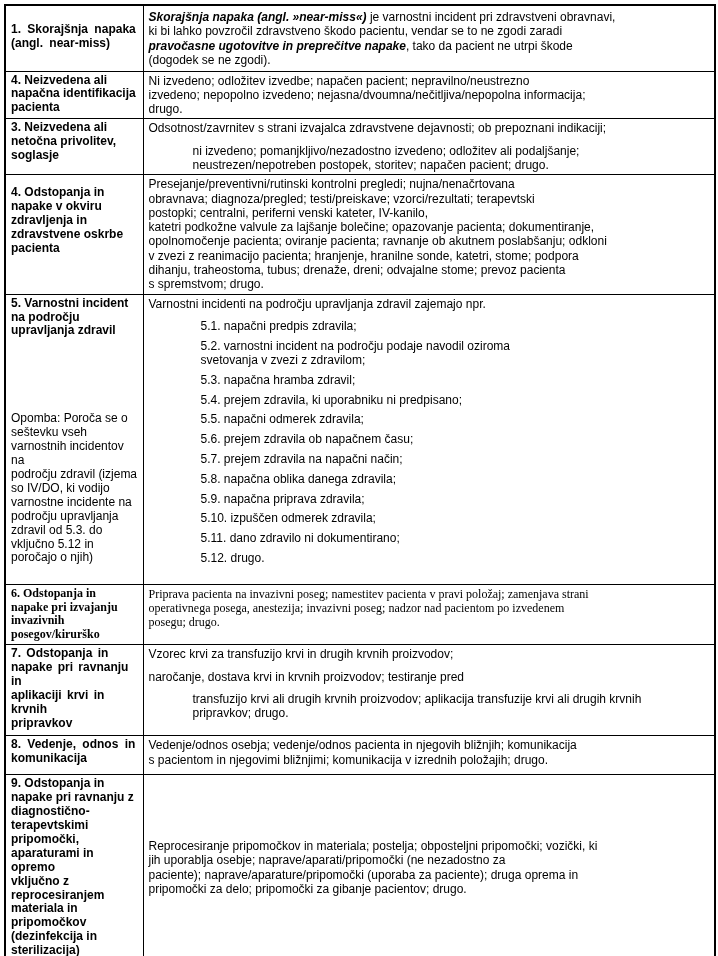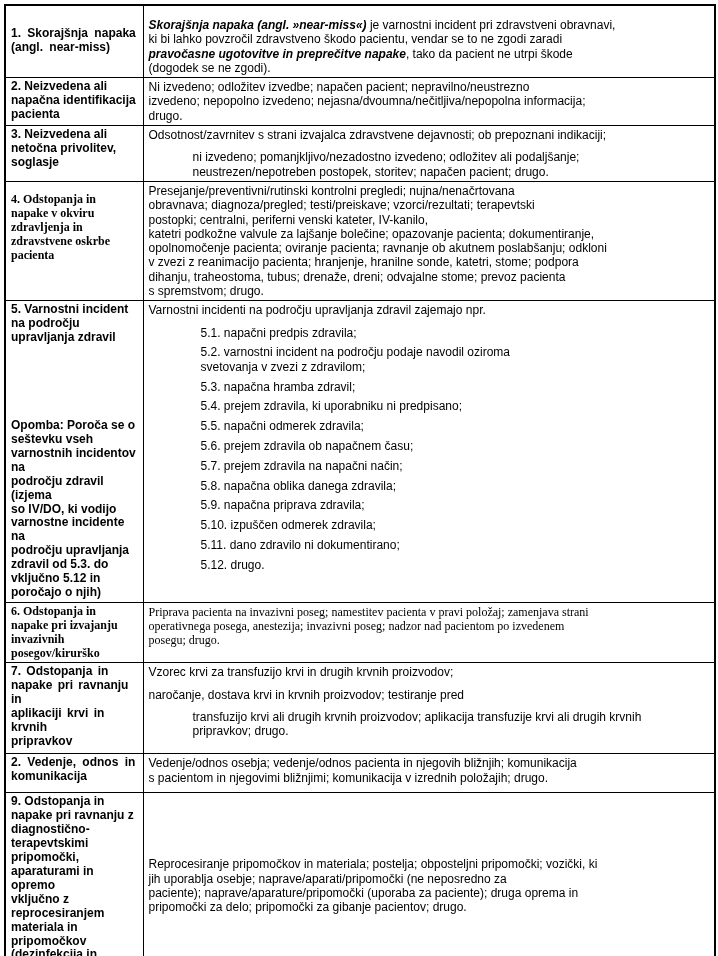--- a/index.html
+++ b/index.html
@@ -37,41 +37,41 @@
     font-weight: bold;
     font-size: 12px;
     line-height: 13.9px;
   }
   td.rc {
     font-size: 12px;
     line-height: 14.3px;
   }
   .t { white-space: pre-line; }
   .bi { font-weight: bold; font-style: italic; }
-  .note { font-weight: bold; margin-top: 74px; }
+  .note { font-weight: normal; margin-top: 74px; }
   .para { margin-bottom: 8px; }
   .para:last-child { margin-bottom: 0; margin-left: 44px; }
   .med-items { margin-left: 52px; margin-top: 8px; }
   .mi { margin-bottom: 5.5px; }
   .ws3 { word-spacing: 3px; }
   .ws2 { word-spacing: 2px; }
 
   tr.r1  { height: 66px; }
   tr.r2  { height: 40px; }
   tr.r3  { height: 55px; padding-left: 48px; }
   tr.r4  { height: 119px; }
   tr.r5  { height: 290px; }
   tr.r6  { height: 46px; font-family: Liberation Serif, serif; }
   tr.r7  { height: 91px; padding-left: 25px; }
   tr.r8  { height: 39px; }
   tr.r9  { height: 164px; }
 
   tr.r1 td.lc { vertical-align: middle; padding-top: 0; }
-  tr.r1 td.rc { padding-top: 12px; }
-  tr.r4 td.lc { padding-top: 11px; font-family: Liberation Serif, serif; }
+  tr.r1 td.rc { padding-top: 4px; }
+  tr.r4 td.lc { padding-top: 11px; }
   tr.r9 td.rc { vertical-align: middle; }
 </style>
 </head>
 <body>
 
 <div class="page">
   <table class="doc">
     <colgroup>
         <col class="c1">
         <col class="c2">
@@ -84,21 +84,21 @@
           </td>
         <td class="rc">
             <div class="t"><span class="bi">Skorajšnja napaka (angl. »near-miss«)</span><span> je varnostni incident pri zdravstveni obravnavi,
 ki bi lahko povzročil zdravstveno škodo pacientu, vendar se to ne zgodi zaradi
 </span><span class="bi">pravočasne ugotovitve in preprečitve napake</span><span>, tako da pacient ne utrpi škode
  (dogodek se ne zgodi).</span></div>
           </td>
       </tr>
       <tr class="r2">
         <td class="lc">
-            <div class="t">2. Neizvedena ali
+            <div class="t">4. Neizvedena ali
 napačna identifikacija
 pacienta</div>
           </td>
         <td class="rc">
             <div class="t">Ni izvedeno; odložitev izvedbe; napačen pacient; nepravilno/neustrezno
 izvedeno; nepopolno izvedeno; nejasna/dvoumna/nečitljiva/nepopolna informacija;
 drugo.</div>
           </td>
       </tr>
       <tr class="r3">
@@ -189,21 +189,21 @@
           </td>
         <td class="rc">
             <div class="t para">Vzorec krvi za transfuzijo krvi in drugih krvnih proizvodov;</div>
             <div class="t para">naročanje, dostava krvi in krvnih proizvodov; testiranje pred</div>
             <div class="t para">transfuzijo krvi ali drugih krvnih proizvodov; aplikacija transfuzije krvi ali drugih krvnih
  pripravkov; drugo.</div>
           </td>
       </tr>
       <tr class="r8">
         <td class="lc ws3">
-            <div class="t">2. Vedenje, odnos in
+            <div class="t">8. Vedenje, odnos in
 komunikacija</div>
           </td>
         <td class="rc">
             <div class="t">Vedenje/odnos osebja; vedenje/odnos pacienta in njegovih bližnjih; komunikacija
  s pacientom in njegovimi bližnjimi; komunikacija v izrednih položajih; drugo.</div>
           </td>
       </tr>
       <tr class="r9">
         <td class="lc">
             <div class="t">9. Odstopanja in
@@ -214,21 +214,21 @@
 aparaturami in opremo
 vključno z
 reprocesiranjem
 materiala in
 pripomočkov
 (dezinfekcija in
 sterilizacija)</div>
           </td>
         <td class="rc">
             <div class="t">Reprocesiranje pripomočkov in materiala; postelja; obposteljni pripomočki; vozički, ki
-jih uporablja osebje; naprave/aparati/pripomočki (ne neposredno za
+jih uporablja osebje; naprave/aparati/pripomočki (ne nezadostno za
 paciente); naprave/aparature/pripomočki (uporaba za paciente); druga oprema in
 pripomočki za delo; pripomočki za gibanje pacientov; drugo.</div>
           </td>
       </tr>
 
     </tbody>
   </table>
 </div>
 
 </body></html>

